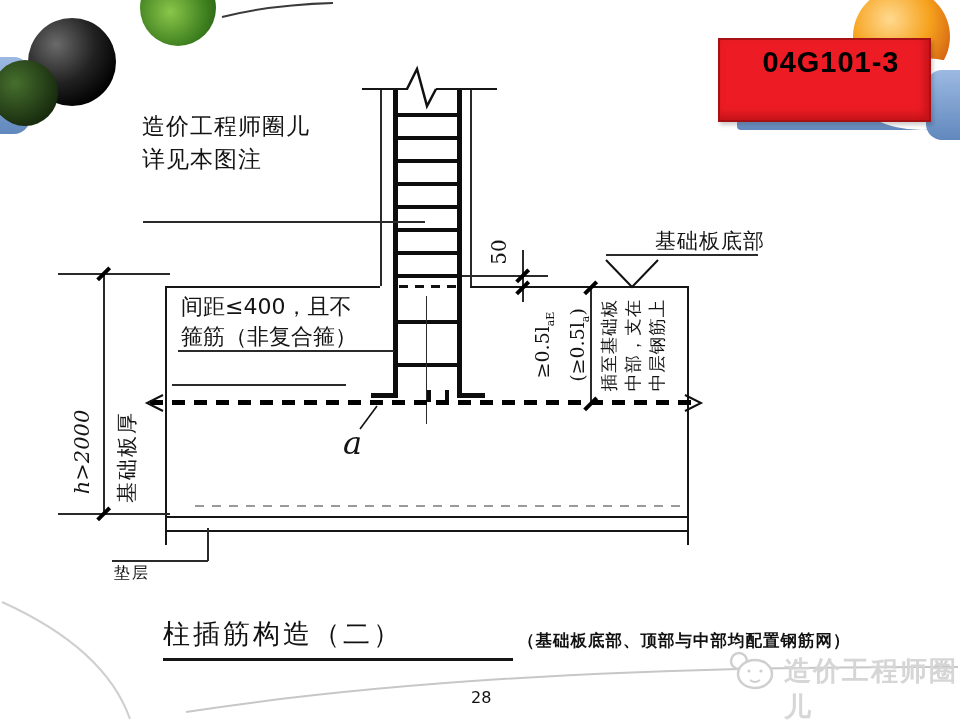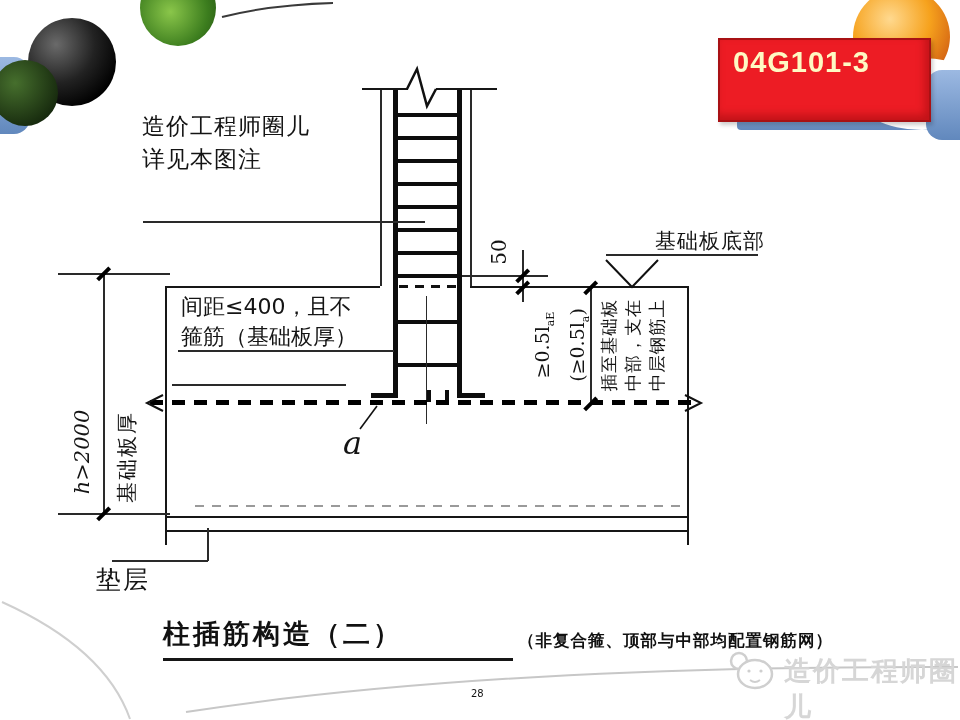--- a/index.html
+++ b/index.html
@@ -26,28 +26,28 @@
   .rot { transform:rotate(-90deg); text-align:center; }
   .serif { font-family:"DejaVu Serif", serif; }
   sub.dim { font-size:11px; }
   
   .sphere { position:absolute; border-radius:50%; z-index:1; }
   .bluepc { position:absolute; background:linear-gradient(#9cb9e2,#6188bd); z-index:1; }
   #ref-box {
     position:absolute; left:718px; top:38px; width:213px; height:84px; z-index:6;
     background:#ed1c24; border:2px solid #a81114; padding:5px 0 0 13px;
     box-shadow: inset -4px -5px 8px rgba(110,0,0,.35), 2px 3px 4px rgba(0,0,0,.2);
-    font-weight:bold; font-size:29px; line-height:1.2; color:#fef9c3;
-    font-family:"Liberation Sans", sans-serif; letter-spacing:1px;
+    font-weight:bold; font-size:29px; line-height:1.2; color:#000000;
+    font-family:"Liberation Sans", sans-serif; letter-spacing:1px;text-align:center;
   }
   #watermark { position:absolute; left:784px; top:653px; z-index:4;
     font-size:27px; letter-spacing:2px; color:#d6d6d6; font-weight:bold; }
-  #page-number { position:absolute; left:471px; top:688px; z-index:4; font-size:10px; }
+  #page-number { position:absolute; left:471px; top:688px; z-index:4; font-size:16px; }
   #caption-title { position:absolute; left:163px; top:616px; z-index:4;
-    font-size:27px; font-weight:bold; letter-spacing:3px; }
+    font-size:27px; font-weight:normal; letter-spacing:3px; }
   #caption-subtitle { position:absolute; left:518px; top:630px; z-index:4;
     font-size:16.5px; font-weight:bold; letter-spacing:1px; }
   svg.overlay { position:absolute; left:0; top:0; z-index:3; pointer-events:none; }
 </style>
 </head>
 <body>
 
 <div class="bluepc" style="left:-16px; top:57px; width:46px; height:77px; border-radius:16px;"></div>
 <div class="bluepc" style="left:737px; top:108px; width:226px; height:22px; border-radius:4px;"></div>
 <div class="sphere" style="left:28px; top:18px; width:88px; height:88px;
@@ -131,29 +131,29 @@
   <div>中部，支在</div>
   <div>中层钢筋上</div>
 </div>
 
 <div class="txt" style="left:142px; top:110px; font-size:23px; line-height:33px; letter-spacing:1px;">
   <div>造价工程师圈儿</div>
   <div>详见本图注</div>
 </div>
 <div class="txt" style="left:181px; top:292px; font-size:22px; line-height:30px;">
   <div>间距≤400，且不</div>
-  <div>箍筋（基础板厚）</div>
+  <div>箍筋（非复合箍）</div>
 </div>
 <div class="txt" style="left:655px; top:227px; font-size:21px; letter-spacing:1px;">基础板底部</div>
-<div class="txt" style="left:96px; top:563px; font-size:25px; letter-spacing:2px;">垫层</div>
+<div class="txt" style="left:114px; top:563px; font-size:16px; letter-spacing:2px;">垫层</div>
 <div class="txt serif" style="left:343px; top:424px; font-size:32px; font-style:italic;">a</div>
 
 <div id="caption-title">柱插筋构造（二）</div>
 <div class="h" style="left:163px; top:658px; width:350px; height:3px;"></div>
-<div id="caption-subtitle">（非复合箍、顶部与中部均配置钢筋网）</div>
+<div id="caption-subtitle">（基础板底部、顶部与中部均配置钢筋网）</div>
 
 <div id="page-number">28</div>
 <div id="watermark">造价工程师圈儿</div>
 
 <svg class="overlay" width="960" height="720" viewBox="0 0 960 720">
   <path d="M407,89 L417,69 L427,106 L436,89" stroke="#111" stroke-width="2.5" fill="none"></path>
   <path d="M606,260 L632,287 L658,260" stroke="#111" stroke-width="2" fill="none"></path>
   <path d="M360,429 L377,406" stroke="#111" stroke-width="1.6" fill="none"></path>
   <path d="M163,395 L147,403 L163,411" stroke="#111" stroke-width="2" fill="none"></path>
   <path d="M685,395 L701,403 L685,411" stroke="#111" stroke-width="2" fill="none"></path>

